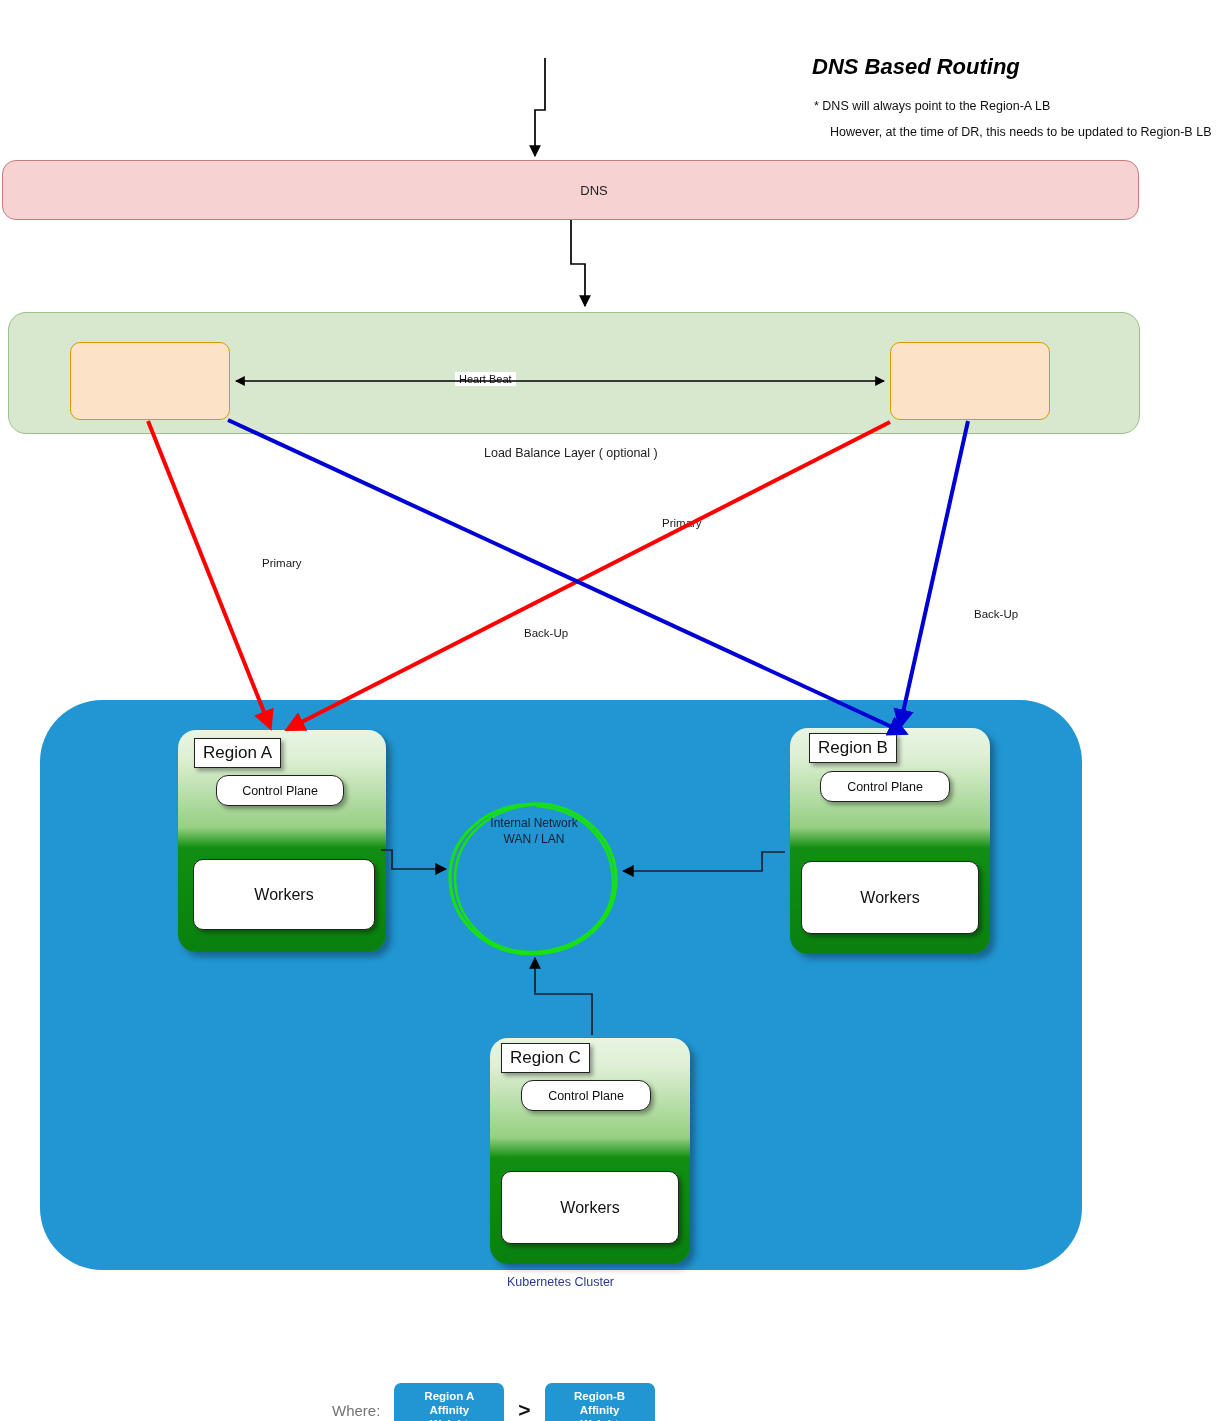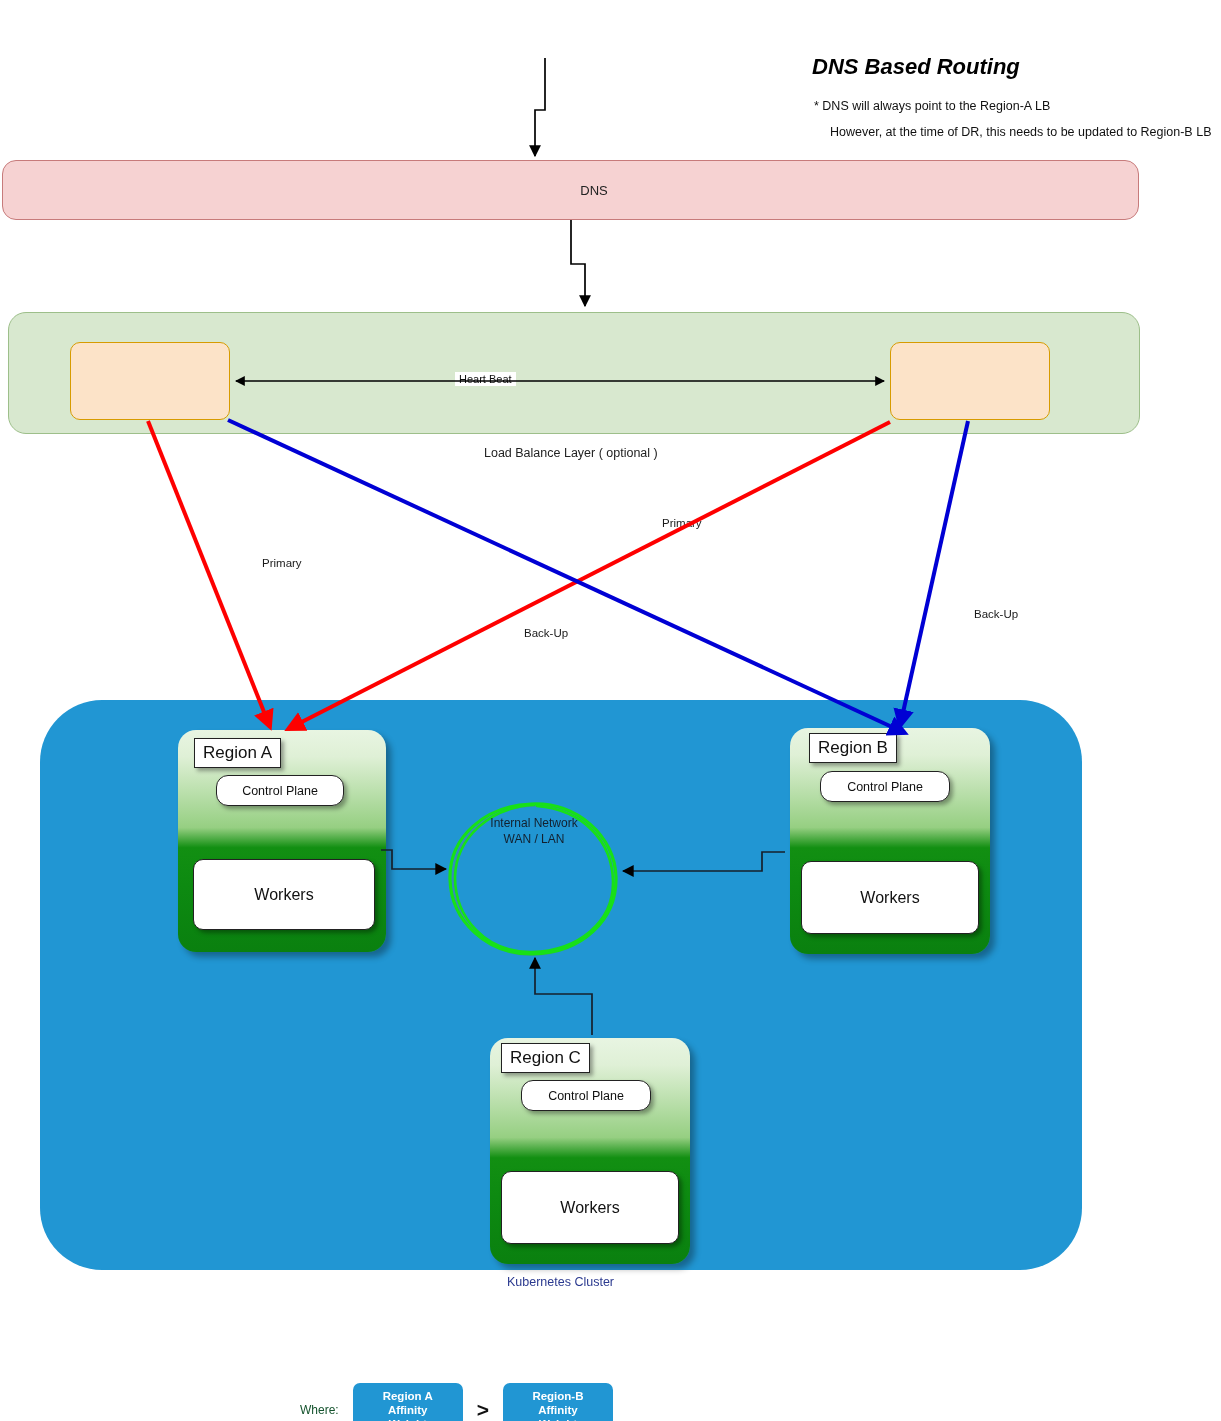--- a/index.html
+++ b/index.html
@@ -199,22 +199,23 @@
   }
 
   
   #legend {
     left: 300px; top: 1383px;
     display: flex;
     align-items: center;
     gap: 14px;
   }
   #legend-where {
-    font-size: 12px;
-    color: #14532d;
+    font-size: 15px;
+    color: #737373;
+    margin-left: 32px;
   }
   .affinity-badge {
     background: #2196d3;
     color: #ffffff;
     font-size: 11.5px;
     font-weight: bold;
     border-radius: 7px;
     padding: 6px 10px;
     text-align: center;
     line-height: 14px;

